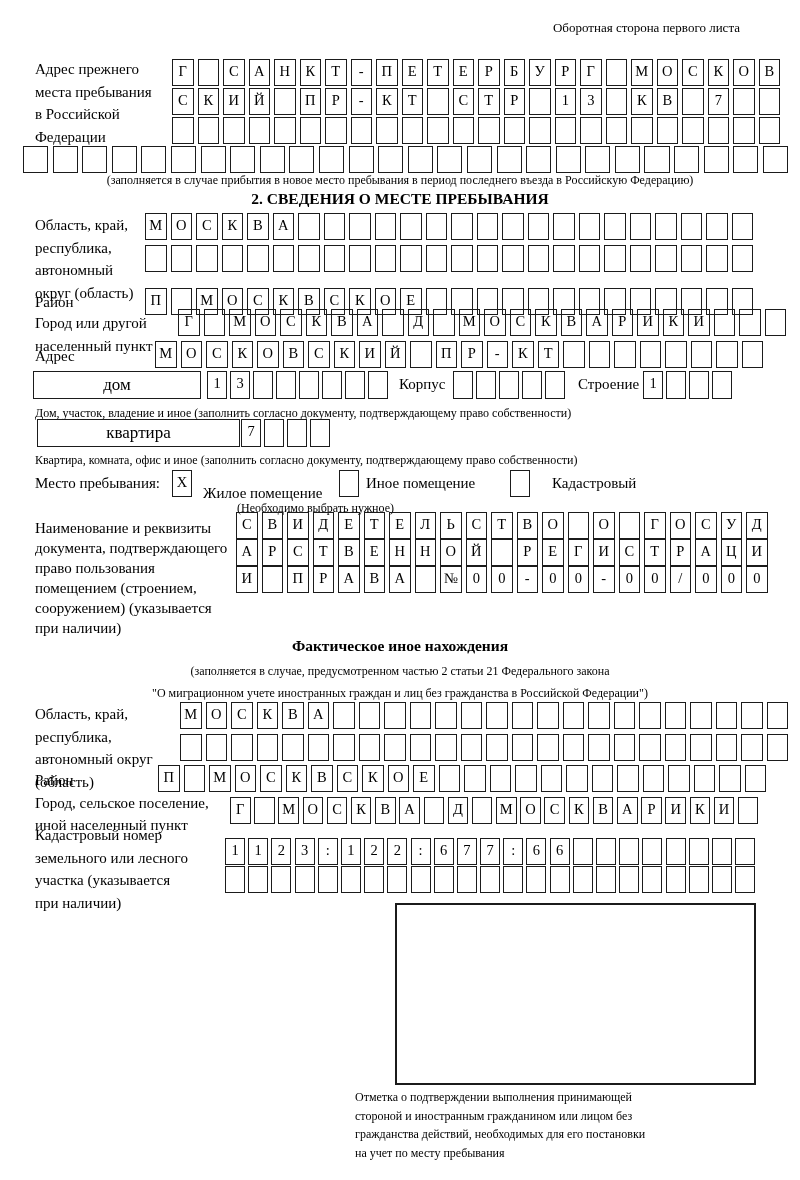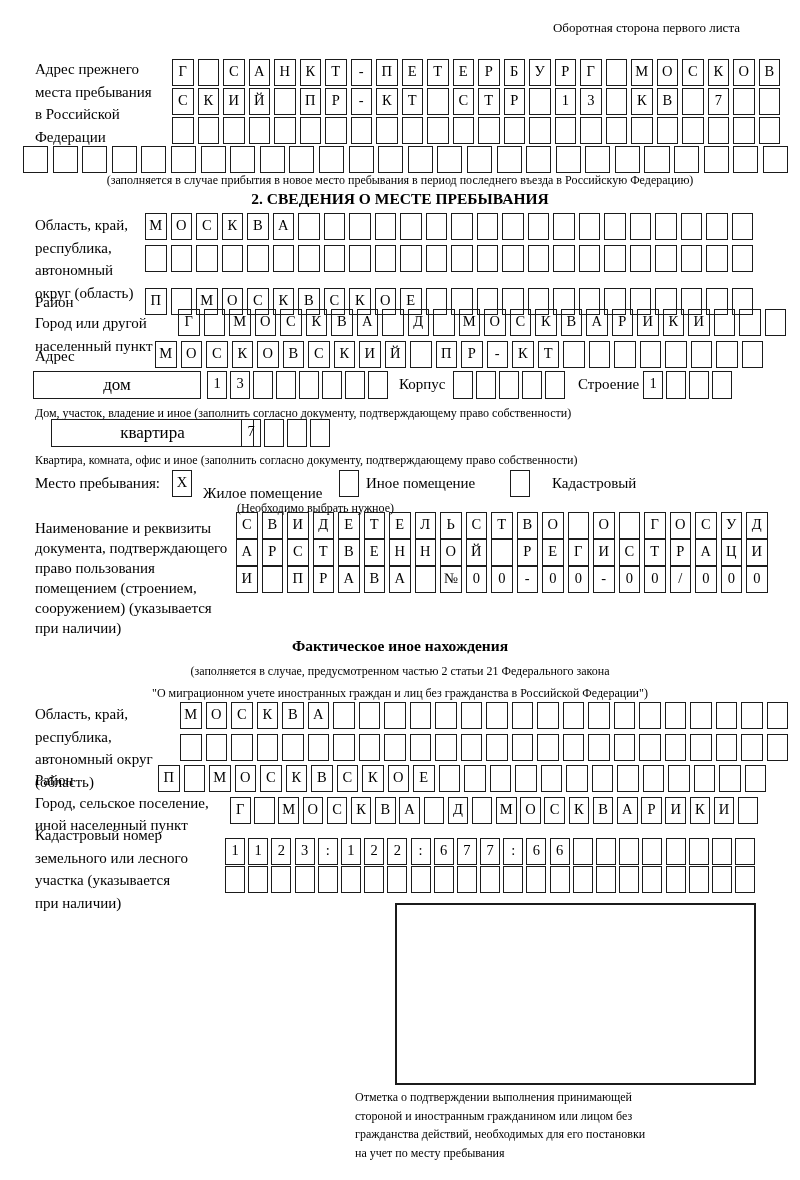--- a/index.html
+++ b/index.html
@@ -308,21 +308,21 @@
     </div>
   <div class="inlbl" style="left:578px;top:376px">Строение</div>
   <div class="boxrow small" style="left:643px;top:371px">
       <span class="cell">1</span>
       <span class="cell"></span>
       <span class="cell"></span>
       <span class="cell"></span>
     </div>
   <div class="abs cap" style="left:35px;top:403px">Дом, участок, владение и иное (заполнить согласно документу, подтверждающему право собственности)</div>
 
-  <div class="fieldbox" style="left:51px;top:419px;width:203px">квартира</div>
+  <div class="fieldbox" style="left:37px;top:419px;width:203px">квартира</div>
   <div class="boxrow small" style="left:241px;top:419px">
       <span class="cell">7</span>
       <span class="cell"></span>
       <span class="cell"></span>
       <span class="cell"></span>
     </div>
   <div class="abs cap" style="left:35px;top:450px">Квартира, комната, офис и иное (заполнить согласно документу, подтверждающему право собственности)</div>
 
   <div class="inlbl" style="left:35px;top:475px">Место пребывания:</div>
   <span class="cell abs" style="left:172px;top:470px;width:20px">X</span>

